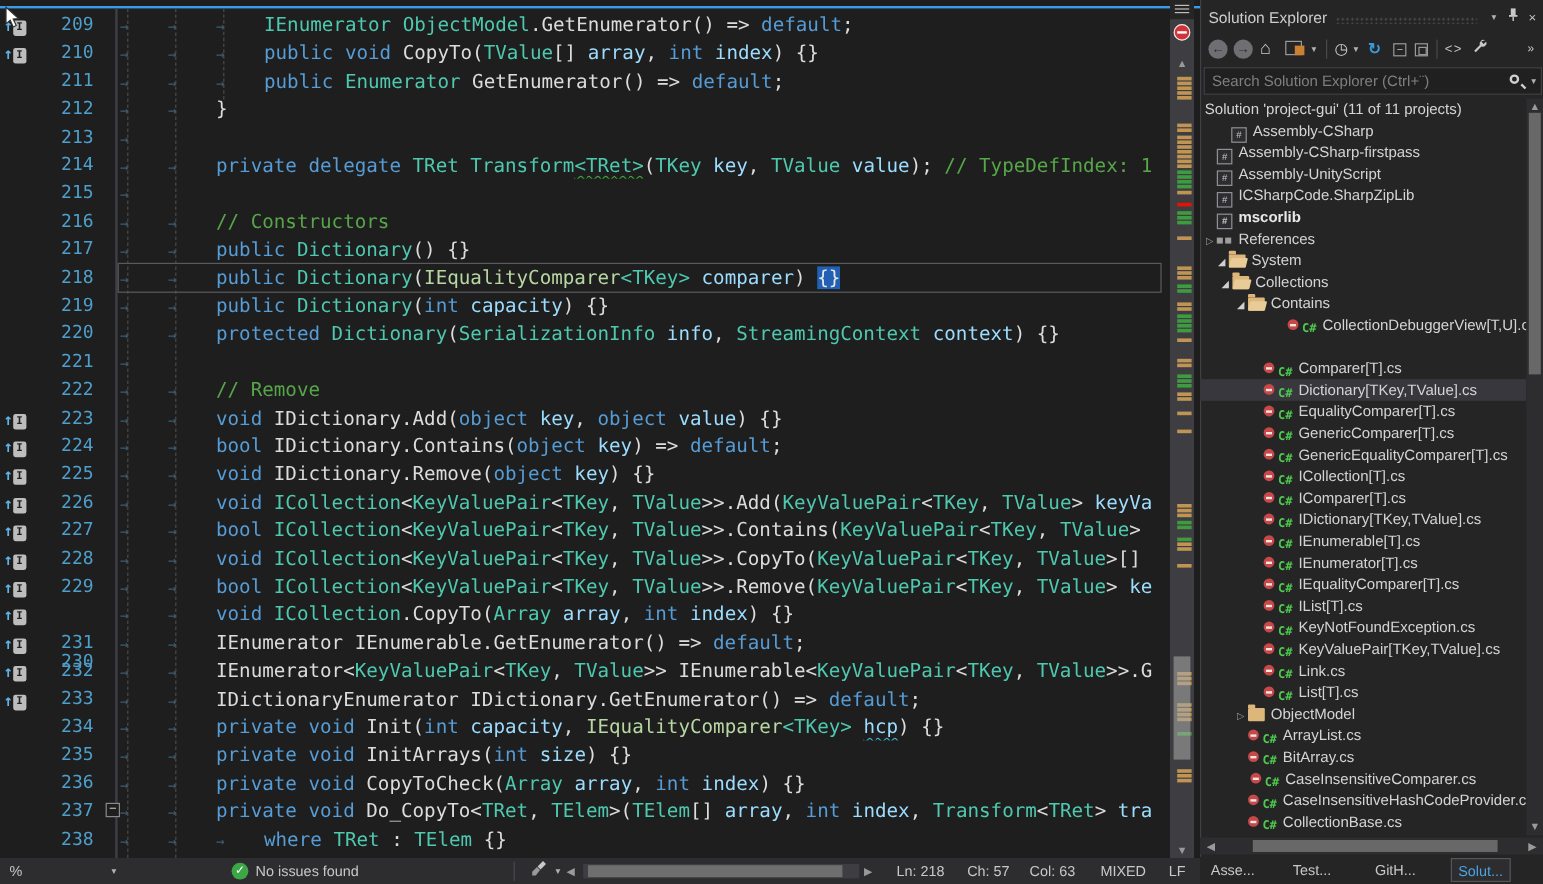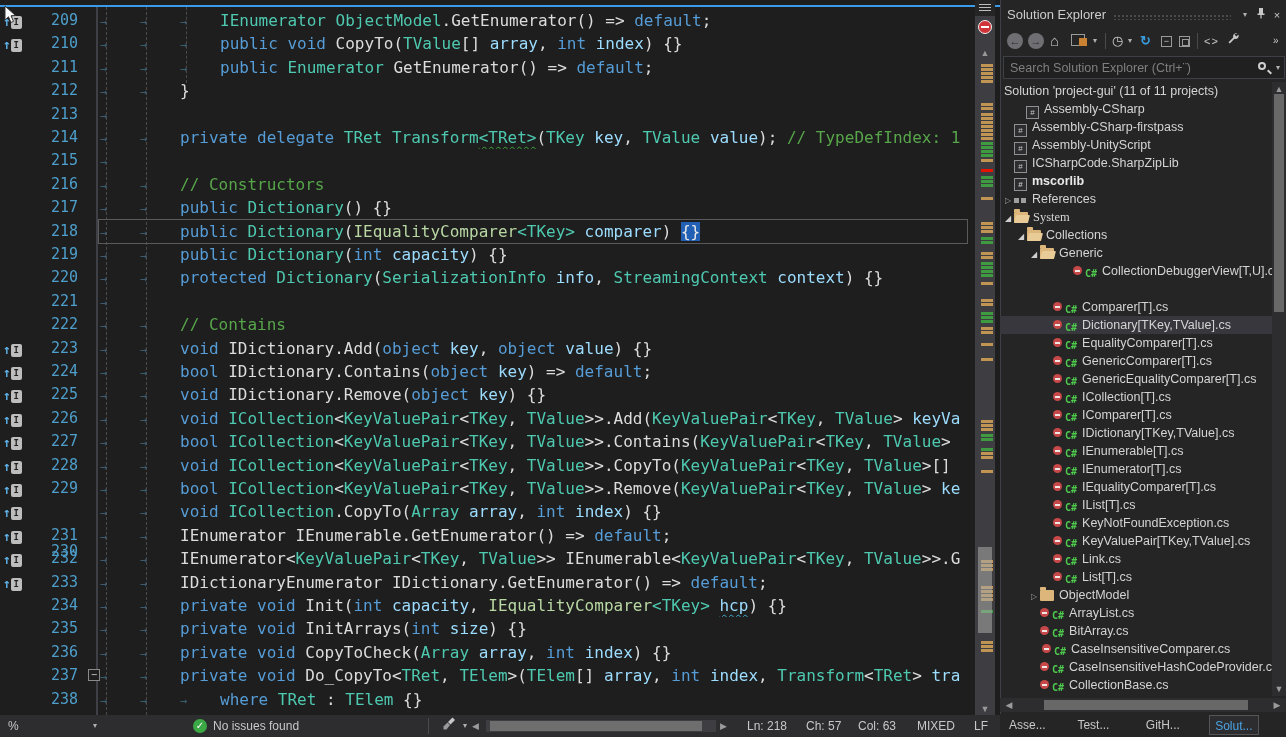--- a/index.html
+++ b/index.html
@@ -143,21 +143,21 @@
           <div class="code-row" style="top: 72.2px;"><span class="tab">→</span><span class="tab">→</span><span class="tk-pl">}</span></div>
           <div class="code-row" style="top: 95.6px;"><span class="tab">→</span></div>
           <div class="code-row" style="top: 119px;"><span class="tab">→</span><span class="tab">→</span><span class="tk-kw">private</span><span class="tk-pl"> </span><span class="tk-kw">delegate</span><span class="tk-pl"> </span><span class="tk-ty">TRet</span><span class="tk-pl"> </span><span class="tk-ty">Transform</span><span class="tk-ty sqg">&lt;TRet&gt;</span><span class="tk-pl">(</span><span class="tk-ty">TKey</span><span class="tk-pl"> </span><span class="tk-pm">key</span><span class="tk-pl">, </span><span class="tk-ty">TValue</span><span class="tk-pl"> </span><span class="tk-pm">value</span><span class="tk-pl">); </span><span class="tk-cm">// TypeDefIndex: 1</span></div>
           <div class="code-row" style="top: 142.4px;"><span class="tab">→</span></div>
           <div class="code-row" style="top: 165.8px;"><span class="tab">→</span><span class="tab">→</span><span class="tk-cm">// Constructors</span></div>
           <div class="code-row" style="top: 189.2px;"><span class="tab">→</span><span class="tab">→</span><span class="tk-kw">public</span><span class="tk-pl"> </span><span class="tk-ty">Dictionary</span><span class="tk-pl">() {}</span></div>
           <div class="code-row" style="top: 212.6px;"><span class="tab">→</span><span class="tab">→</span><span class="tk-kw">public</span><span class="tk-pl"> </span><span class="tk-ty">Dictionary</span><span class="tk-pl">(</span><span class="tk-if">IEqualityComparer</span><span class="tk-ty">&lt;TKey&gt;</span><span class="tk-pl"> </span><span class="tk-pm">comparer</span><span class="tk-pl">) </span><span class="tk-sel">{}</span></div>
           <div class="code-row" style="top: 236px;"><span class="tab">→</span><span class="tab">→</span><span class="tk-kw">public</span><span class="tk-pl"> </span><span class="tk-ty">Dictionary</span><span class="tk-pl">(</span><span class="tk-kw">int</span><span class="tk-pl"> </span><span class="tk-pm">capacity</span><span class="tk-pl">) {}</span></div>
           <div class="code-row" style="top: 259.4px;"><span class="tab">→</span><span class="tab">→</span><span class="tk-kw">protected</span><span class="tk-pl"> </span><span class="tk-ty">Dictionary</span><span class="tk-pl">(</span><span class="tk-ty">SerializationInfo</span><span class="tk-pl"> </span><span class="tk-pm">info</span><span class="tk-pl">, </span><span class="tk-ty">StreamingContext</span><span class="tk-pl"> </span><span class="tk-pm">context</span><span class="tk-pl">) {}</span></div>
           <div class="code-row" style="top: 282.8px;"><span class="tab">→</span></div>
-          <div class="code-row" style="top: 306.2px;"><span class="tab">→</span><span class="tab">→</span><span class="tk-cm">// Contains</span></div>
+          <div class="code-row" style="top: 306.2px;"><span class="tab">→</span><span class="tab">→</span><span class="tk-cm">// Remove</span></div>
           <div class="code-row" style="top: 329.6px;"><span class="tab">→</span><span class="tab">→</span><span class="tk-kw">void</span><span class="tk-pl"> IDictionary.Add(</span><span class="tk-kw">object</span><span class="tk-pl"> </span><span class="tk-pm">key</span><span class="tk-pl">, </span><span class="tk-kw">object</span><span class="tk-pl"> </span><span class="tk-pm">value</span><span class="tk-pl">) {}</span></div>
           <div class="code-row" style="top: 353px;"><span class="tab">→</span><span class="tab">→</span><span class="tk-kw">bool</span><span class="tk-pl"> IDictionary.Contains(</span><span class="tk-kw">object</span><span class="tk-pl"> </span><span class="tk-pm">key</span><span class="tk-pl">) =&gt; </span><span class="tk-kw">default</span><span class="tk-pl">;</span></div>
           <div class="code-row" style="top: 376.4px;"><span class="tab">→</span><span class="tab">→</span><span class="tk-kw">void</span><span class="tk-pl"> IDictionary.Remove(</span><span class="tk-kw">object</span><span class="tk-pl"> </span><span class="tk-pm">key</span><span class="tk-pl">) {}</span></div>
           <div class="code-row" style="top: 399.8px;"><span class="tab">→</span><span class="tab">→</span><span class="tk-kw">void</span><span class="tk-pl"> </span><span class="tk-ty">ICollection</span><span class="tk-pl">&lt;</span><span class="tk-ty">KeyValuePair</span><span class="tk-pl">&lt;</span><span class="tk-ty">TKey</span><span class="tk-pl">, </span><span class="tk-ty">TValue</span><span class="tk-pl">&gt;&gt;.Add(</span><span class="tk-ty">KeyValuePair</span><span class="tk-pl">&lt;</span><span class="tk-ty">TKey</span><span class="tk-pl">, </span><span class="tk-ty">TValue</span><span class="tk-pl">&gt; </span><span class="tk-pm">keyVa</span></div>
           <div class="code-row" style="top: 423.2px;"><span class="tab">→</span><span class="tab">→</span><span class="tk-kw">bool</span><span class="tk-pl"> </span><span class="tk-ty">ICollection</span><span class="tk-pl">&lt;</span><span class="tk-ty">KeyValuePair</span><span class="tk-pl">&lt;</span><span class="tk-ty">TKey</span><span class="tk-pl">, </span><span class="tk-ty">TValue</span><span class="tk-pl">&gt;&gt;.Contains(</span><span class="tk-ty">KeyValuePair</span><span class="tk-pl">&lt;</span><span class="tk-ty">TKey</span><span class="tk-pl">, </span><span class="tk-ty">TValue</span><span class="tk-pl">&gt;</span></div>
           <div class="code-row" style="top: 446.6px;"><span class="tab">→</span><span class="tab">→</span><span class="tk-kw">void</span><span class="tk-pl"> </span><span class="tk-ty">ICollection</span><span class="tk-pl">&lt;</span><span class="tk-ty">KeyValuePair</span><span class="tk-pl">&lt;</span><span class="tk-ty">TKey</span><span class="tk-pl">, </span><span class="tk-ty">TValue</span><span class="tk-pl">&gt;&gt;.CopyTo(</span><span class="tk-ty">KeyValuePair</span><span class="tk-pl">&lt;</span><span class="tk-ty">TKey</span><span class="tk-pl">, </span><span class="tk-ty">TValue</span><span class="tk-pl">&gt;[]</span></div>
           <div class="code-row" style="top: 470px;"><span class="tab">→</span><span class="tab">→</span><span class="tk-kw">bool</span><span class="tk-pl"> </span><span class="tk-ty">ICollection</span><span class="tk-pl">&lt;</span><span class="tk-ty">KeyValuePair</span><span class="tk-pl">&lt;</span><span class="tk-ty">TKey</span><span class="tk-pl">, </span><span class="tk-ty">TValue</span><span class="tk-pl">&gt;&gt;.Remove(</span><span class="tk-ty">KeyValuePair</span><span class="tk-pl">&lt;</span><span class="tk-ty">TKey</span><span class="tk-pl">, </span><span class="tk-ty">TValue</span><span class="tk-pl">&gt; </span><span class="tk-pm">ke</span></div>
           <div class="code-row" style="top: 493.4px;"><span class="tab">→</span><span class="tab">→</span><span class="tk-kw">void</span><span class="tk-pl"> </span><span class="tk-ty">ICollection</span><span class="tk-pl">.CopyTo(</span><span class="tk-ty">Array</span><span class="tk-pl"> </span><span class="tk-pm">array</span><span class="tk-pl">, </span><span class="tk-kw">int</span><span class="tk-pl"> </span><span class="tk-pm">index</span><span class="tk-pl">) {}</span></div>
           <div class="code-row" style="top: 516.8px;"><span class="tab">→</span><span class="tab">→</span><span class="tk-pl">IEnumerator IEnumerable.GetEnumerator() =&gt; </span><span class="tk-kw">default</span><span class="tk-pl">;</span></div>
           <div class="code-row" style="top: 540.2px;"><span class="tab">→</span><span class="tab">→</span><span class="tk-pl">IEnumerator&lt;</span><span class="tk-ty">KeyValuePair</span><span class="tk-pl">&lt;</span><span class="tk-ty">TKey</span><span class="tk-pl">, </span><span class="tk-ty">TValue</span><span class="tk-pl">&gt;&gt; IEnumerable&lt;</span><span class="tk-ty">KeyValuePair</span><span class="tk-pl">&lt;</span><span class="tk-ty">TKey</span><span class="tk-pl">, </span><span class="tk-ty">TValue</span><span class="tk-pl">&gt;&gt;.G</span></div>
@@ -367,23 +367,23 @@
 
   <div id="se-tree-abs" style="position:absolute;left:1000px;top:0;width:286px;height:0;"></div>
   <div id="se-tree" style="position:absolute;left:1000px;top:82px;width:272px;height:614px;overflow:hidden;">
       <div class="trow" style="top: 0px; padding-left: 4px;"><span>Solution 'project-gui' (11 of 11 projects)</span></div>
       <div class="trow" style="top: 18px; padding-left: 14px;"><span class="exp"></span><span class="ic ic-proj">#</span><span>Assembly-CSharp</span></div>
       <div class="trow" style="top: 36px; padding-left: 2px;"><span class="exp"></span><span class="ic ic-proj">#</span><span>Assembly-CSharp-firstpass</span></div>
       <div class="trow" style="top: 54px; padding-left: 2px;"><span class="exp"></span><span class="ic ic-proj">#</span><span>Assembly-UnityScript</span></div>
       <div class="trow" style="top: 72px; padding-left: 2px;"><span class="exp"></span><span class="ic ic-proj">#</span><span>ICSharpCode.SharpZipLib</span></div>
       <div class="trow bold" style="top: 90px; padding-left: 2px;"><span class="exp"></span><span class="ic ic-proj">#</span><span>mscorlib</span></div>
       <div class="trow" style="top: 108px; padding-left: 2px;"><span class="exp c">▷</span><span class="ic ic-refs"><i style="left:0;top:2px"></i><i style="left:7px;top:2px"></i></span><span>References</span></div>
-      <div class="trow" style="top: 126px; padding-left: 2px; font-family: Liberation Serif, serif;"><span class="exp">◢</span><span class="ic ic-folder open"></span><span>System</span></div>
+      <div class="trow" style="top: 126px; padding-left: 12px;"><span class="exp">◢</span><span class="ic ic-folder open"></span><span>System</span></div>
       <div class="trow" style="top: 144px; padding-left: 15px;"><span class="exp">◢</span><span class="ic ic-folder open"></span><span>Collections</span></div>
-      <div class="trow" style="top: 162px; padding-left: 28px;"><span class="exp">◢</span><span class="ic ic-folder open"></span><span>Generic</span></div>
+      <div class="trow" style="top: 162px; padding-left: 28px;"><span class="exp">◢</span><span class="ic ic-folder open"></span><span>Contains</span></div>
       <div class="trow" style="top: 180px; padding-left: 61px;"><span class="exp"></span><span class="dot-lock"></span><span class="ic ic-cs">C#</span><span>CollectionDebuggerView[T,U].cs</span></div>
       <div class="trow" style="top: 216px; padding-left: 41px;"><span class="exp"></span><span class="dot-lock"></span><span class="ic ic-cs">C#</span><span>Comparer[T].cs</span></div>
       <div class="trow sel" style="top: 234px; padding-left: 41px;"><span class="exp"></span><span class="dot-lock"></span><span class="ic ic-cs">C#</span><span>Dictionary[TKey,TValue].cs</span></div>
       <div class="trow" style="top: 252px; padding-left: 41px;"><span class="exp"></span><span class="dot-lock"></span><span class="ic ic-cs">C#</span><span>EqualityComparer[T].cs</span></div>
       <div class="trow" style="top: 270px; padding-left: 41px;"><span class="exp"></span><span class="dot-lock"></span><span class="ic ic-cs">C#</span><span>GenericComparer[T].cs</span></div>
       <div class="trow" style="top: 288px; padding-left: 41px;"><span class="exp"></span><span class="dot-lock"></span><span class="ic ic-cs">C#</span><span>GenericEqualityComparer[T].cs</span></div>
       <div class="trow" style="top: 306px; padding-left: 41px;"><span class="exp"></span><span class="dot-lock"></span><span class="ic ic-cs">C#</span><span>ICollection[T].cs</span></div>
       <div class="trow" style="top: 324px; padding-left: 41px;"><span class="exp"></span><span class="dot-lock"></span><span class="ic ic-cs">C#</span><span>IComparer[T].cs</span></div>
       <div class="trow" style="top: 342px; padding-left: 41px;"><span class="exp"></span><span class="dot-lock"></span><span class="ic ic-cs">C#</span><span>IDictionary[TKey,TValue].cs</span></div>
       <div class="trow" style="top: 360px; padding-left: 41px;"><span class="exp"></span><span class="dot-lock"></span><span class="ic ic-cs">C#</span><span>IEnumerable[T].cs</span></div>

